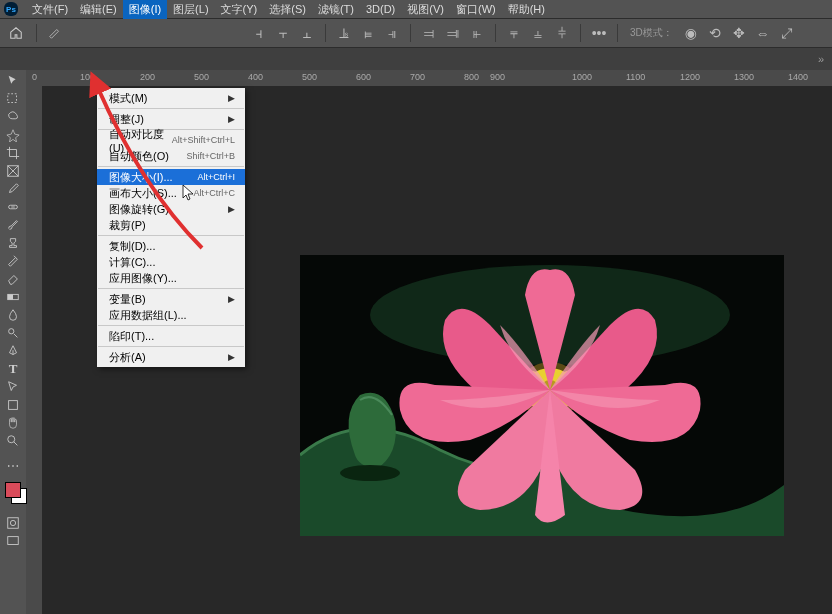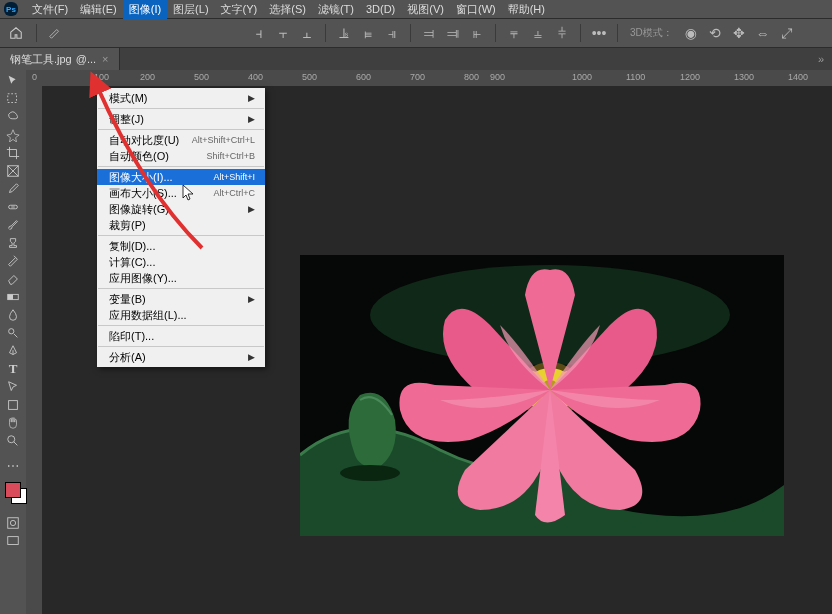--- a/index.html
+++ b/index.html
@@ -22,21 +22,21 @@
 .toolbar .spcr{height:6px}
 .swatches{margin-top:8px}
 .swatches .fg{width:14px;height:14px;background:#d94b5a;border:1px solid #000;position:relative;z-index:2}
 .swatches .bg{width:14px;height:14px;background:#fff;border:1px solid #000;position:relative;top:-10px;left:6px;z-index:1}
 .qm{margin-top:4px}
 .ruler-h{position:absolute;left:26px;top:0;right:0;height:16px;background:#4a4a4a;border-bottom:1px solid #2c2c2c}
 .ruler-h .tick{position:absolute;top:2px;font-size:9px;color:#aaa}
 .ruler-v{position:absolute;left:26px;top:16px;width:16px;bottom:0;background:#4a4a4a;border-right:1px solid #2c2c2c}
 .canvas-area{position:absolute;left:42px;top:16px;right:0;bottom:0;background:#282828;overflow:hidden}
 .image{position:absolute;left:258px;top:169px;width:484px;height:281px;background:#000}
-.dropdown{position:absolute;left:97px;top:18px;width:168px;background:#f0f0f0;color:#000;box-shadow:2px 2px 6px rgba(0,0,0,.5);z-index:100;padding:2px 0;font-size:11px}
+.dropdown{position:absolute;left:97px;top:18px;width:148px;background:#f0f0f0;color:#000;box-shadow:2px 2px 6px rgba(0,0,0,.5);z-index:100;padding:2px 0;font-size:11px}
 .dropdown .di{height:16px;display:flex;align-items:center;justify-content:space-between;padding:0 10px 0 12px;cursor:pointer}
 .dropdown .di.hl{background:#1b6fd8;color:#fff}
 .dropdown .di .sub{color:#666;font-size:9px}
 .dropdown .di.hl .sub{color:#fff}
 .dropdown .di .arrow{color:#333;font-size:9px}
 .dropdown .dv{height:1px;background:#c8c8c8;margin:2px 1px}
 .arrow-red{position:absolute;left:62px;top:-2px;width:160px;height:200px;z-index:101;pointer-events:none}
 svg{display:block}
 </style>
 </head>
@@ -90,25 +90,20 @@
   <div class="sep"></div>
   <div class="lbl">3D模式：</div>
   <div class="ic">◉</div>
   <div class="ic">⟲</div>
   <div class="ic">✥</div>
   <div class="ic">⇔</div>
   <div class="ic">⤢</div>
 </div>
 
 <div class="tabbar">
-  <div class="tab">
-    <span>钢笔工具.jpg</span>
-    <span style="margin-left:4px">@...</span>
-    <span class="x">×</span>
-  </div>
   <div class="expand">»</div>
 </div>
 
 <div class="main">
   <div class="toolbar">
     <div class="tool">
         <svg width="14" height="14" viewBox="0 0 16 16">
           <path d="M3 2l3 9 2-3 3-2z" fill="#ccc"></path>
         </svg>
       </div>
@@ -228,21 +223,21 @@
       </div>
     <div class="tool">
         <svg width="14" height="14" viewBox="0 0 16 16">
           <rect x="2" y="3" width="12" height="9" fill="none" stroke="#ccc"></rect>
         </svg>
       </div>
   </div>
 
   <div class="ruler-h">
     <span class="tick" style="left:6px">0</span>
-    <span class="tick" style="left:68px">100</span>
+    <span class="tick" style="left:54px">100</span>
     <span class="tick" style="left:114px">200</span>
     <span class="tick" style="left:168px">500</span>
     <span class="tick" style="left:222px">400</span>
     <span class="tick" style="left:276px">500</span>
     <span class="tick" style="left:330px">600</span>
     <span class="tick" style="left:384px">700</span>
     <span class="tick" style="left:438px">800</span>
     <span class="tick" style="left:464px">900</span>
     <span class="tick" style="left:546px">1000</span>
     <span class="tick" style="left:600px">1100</span>
@@ -307,21 +302,21 @@
         <span>自动对比度(U)</span>
         <span class="sub">Alt+Shift+Ctrl+L</span>
       </div>
       <div class="di">
         <span>自动颜色(O)</span>
         <span class="sub">Shift+Ctrl+B</span>
       </div>
       <div class="dv"></div>
       <div class="di hl">
         <span>图像大小(I)...</span>
-        <span class="sub">Alt+Shift+I</span>
+        <span class="sub">Alt+Ctrl+I</span>
       </div>
       <div class="di">
         <span>画布大小(S)...</span>
         <span class="sub">Alt+Ctrl+C</span>
       </div>
       <div class="di">
         <span>图像旋转(G)</span>
         <span class="arrow">▶</span>
       </div>
       <div class="di">

